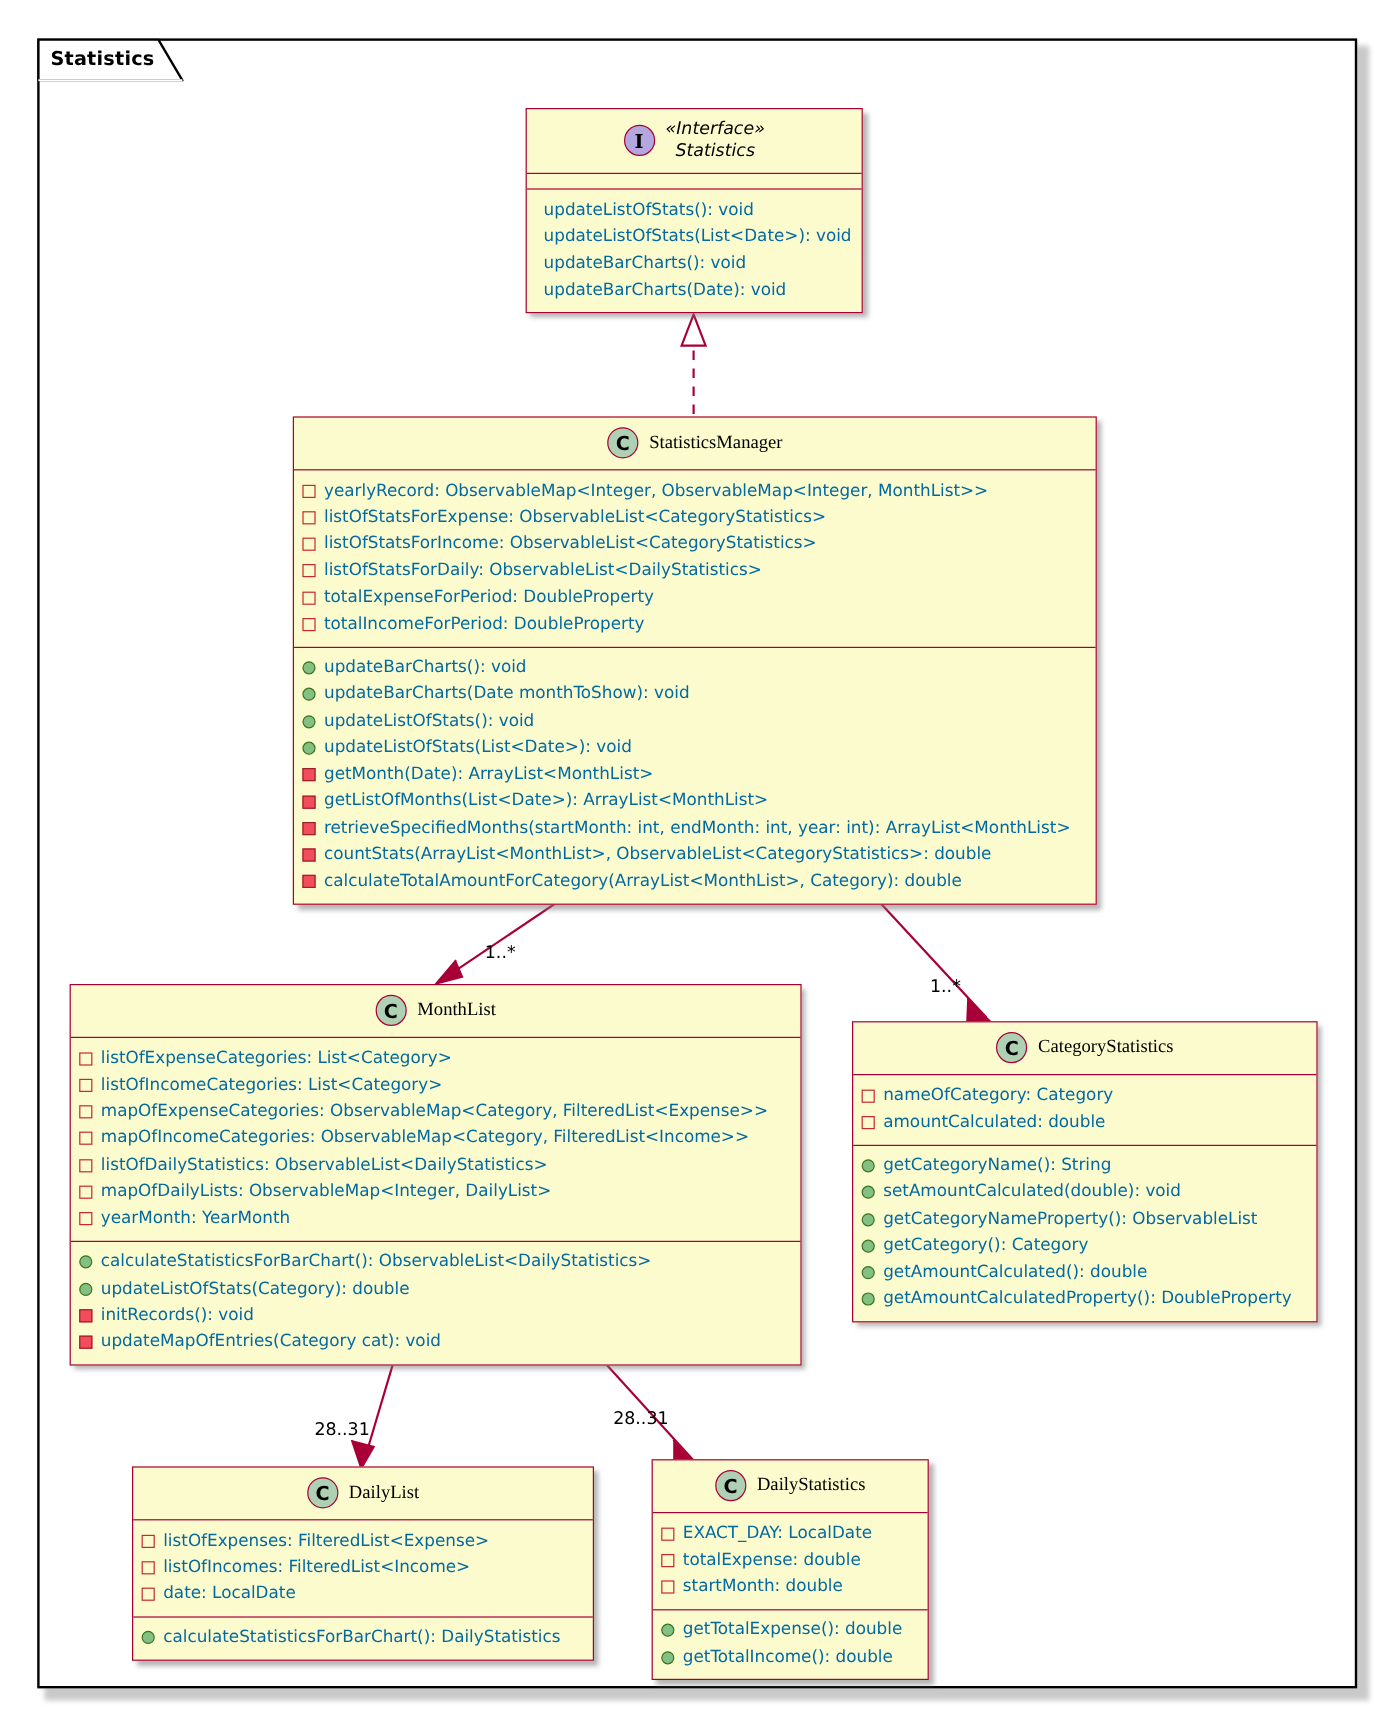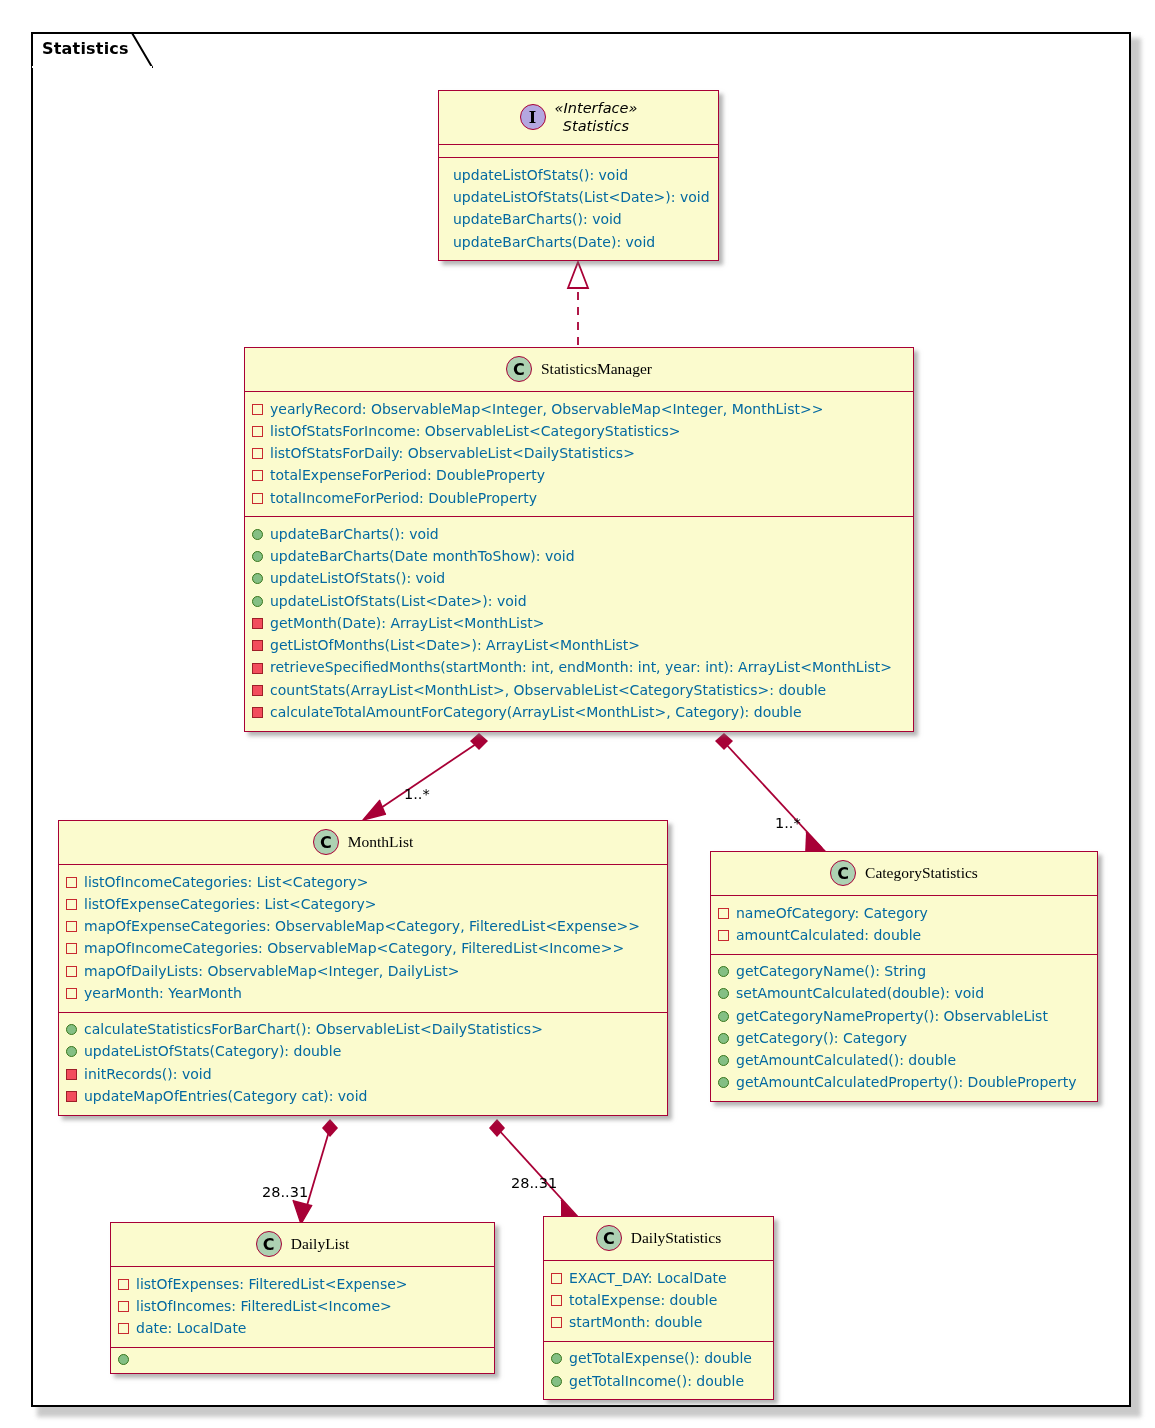--- a/index.html
+++ b/index.html
@@ -268,20 +268,24 @@
       <div class="type-icon icon-class">C</div>
       <div class="uml-name">StatisticsManager</div>
     </div>
     <div class="uml-section">
         <div class="member">
           <span class="vis vis-priv-field"></span>
           <span class="member-text">yearlyRecord: ObservableMap&lt;Integer, ObservableMap&lt;Integer, MonthList&gt;&gt;</span>
         </div>
         <div class="member">
           <span class="vis vis-priv-field"></span>
+          <span class="member-text">listOfStatsForExpense: ObservableList&lt;CategoryStatistics&gt;</span>
+        </div>
+        <div class="member">
+          <span class="vis vis-priv-field"></span>
           <span class="member-text">listOfStatsForIncome: ObservableList&lt;CategoryStatistics&gt;</span>
         </div>
         <div class="member">
           <span class="vis vis-priv-field"></span>
           <span class="member-text">listOfStatsForDaily: ObservableList&lt;DailyStatistics&gt;</span>
         </div>
         <div class="member">
           <span class="vis vis-priv-field"></span>
           <span class="member-text">totalExpenseForPeriod: DoubleProperty</span>
         </div>
@@ -331,33 +335,37 @@
   </div>
 
   <div class="uml-box" style="left:58px; top:820px; width:610px;">
     <div class="uml-head">
       <div class="type-icon icon-class">C</div>
       <div class="uml-name">MonthList</div>
     </div>
     <div class="uml-section">
         <div class="member">
           <span class="vis vis-priv-field"></span>
+          <span class="member-text">listOfExpenseCategories: List&lt;Category&gt;</span>
+        </div>
+        <div class="member">
+          <span class="vis vis-priv-field"></span>
           <span class="member-text">listOfIncomeCategories: List&lt;Category&gt;</span>
         </div>
         <div class="member">
           <span class="vis vis-priv-field"></span>
-          <span class="member-text">listOfExpenseCategories: List&lt;Category&gt;</span>
-        </div>
-        <div class="member">
-          <span class="vis vis-priv-field"></span>
           <span class="member-text">mapOfExpenseCategories: ObservableMap&lt;Category, FilteredList&lt;Expense&gt;&gt;</span>
         </div>
         <div class="member">
           <span class="vis vis-priv-field"></span>
           <span class="member-text">mapOfIncomeCategories: ObservableMap&lt;Category, FilteredList&lt;Income&gt;&gt;</span>
+        </div>
+        <div class="member">
+          <span class="vis vis-priv-field"></span>
+          <span class="member-text">listOfDailyStatistics: ObservableList&lt;DailyStatistics&gt;</span>
         </div>
         <div class="member">
           <span class="vis vis-priv-field"></span>
           <span class="member-text">mapOfDailyLists: ObservableMap&lt;Integer, DailyList&gt;</span>
         </div>
         <div class="member">
           <span class="vis vis-priv-field"></span>
           <span class="member-text">yearMonth: YearMonth</span>
         </div>
       </div>
@@ -439,20 +447,21 @@
           <span class="member-text">listOfIncomes: FilteredList&lt;Income&gt;</span>
         </div>
         <div class="member">
           <span class="vis vis-priv-field"></span>
           <span class="member-text">date: LocalDate</span>
         </div>
       </div>
     <div class="uml-section">
         <div class="member">
           <span class="vis vis-pub-method"></span>
+          <span class="member-text">calculateStatisticsForBarChart(): DailyStatistics</span>
         </div>
       </div>
   </div>
 
   <div class="uml-box" style="left:543px; top:1216px; width:231px;">
     <div class="uml-head">
       <div class="type-icon icon-class">C</div>
       <div class="uml-name">DailyStatistics</div>
     </div>
     <div class="uml-section">

